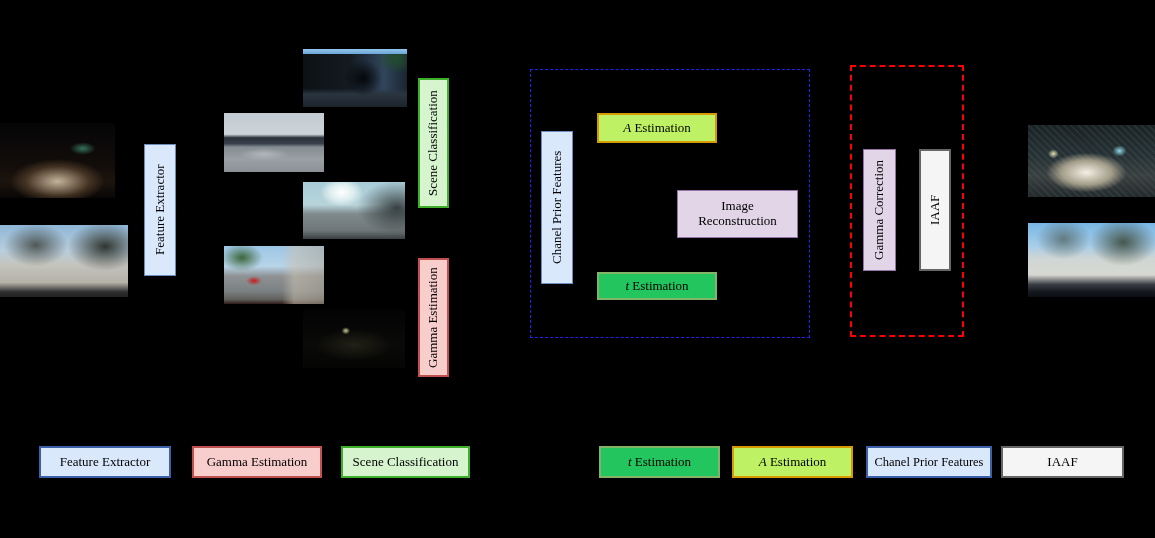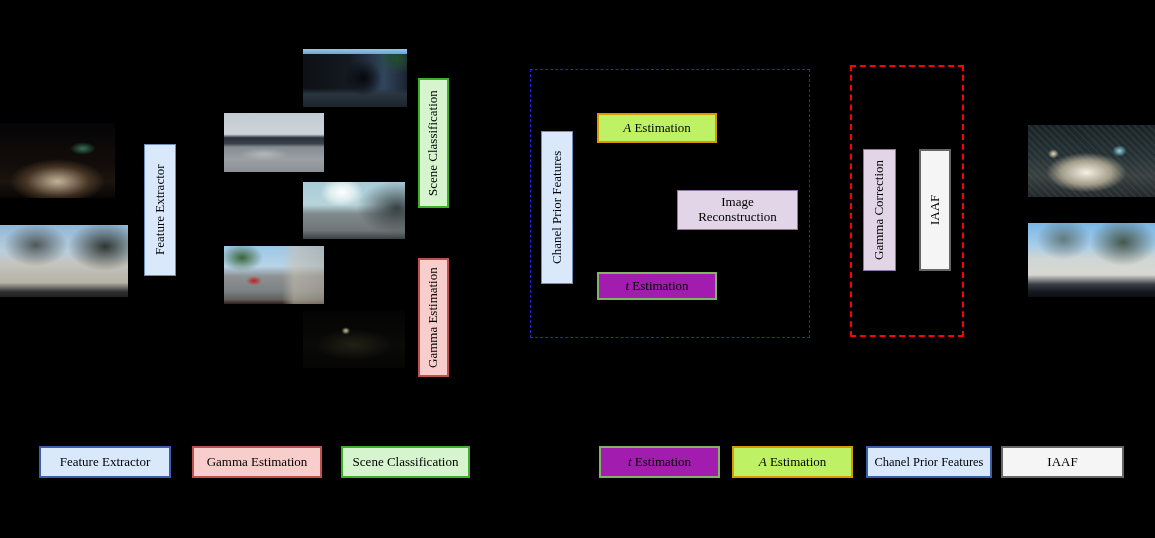--- a/index.html
+++ b/index.html
@@ -9,37 +9,37 @@
   }
   .box{
     position:absolute;box-sizing:border-box;display:flex;align-items:center;justify-content:center;
     text-align:center;font-size:13px;line-height:1.15;
   }
   .vbox{writing-mode:vertical-rl;transform:rotate(180deg);}
   .blue  {background:#dae8fc;border:1px solid #6c8ebf;}
   .blued {background:#dae8fc;border:2px solid #3b5fa8;}
   .pink  {background:#f8cecc;border:2px solid #c0504d;}
   .bgreen{background:#d6f5cf;border:2px solid #3fae2a;}
-  .mgreen{background:#a21caf;border:2px solid #82b366;}
+  .mgreen{background:#22c55e;border:2px solid #82b366;}
   .orange{background:#bef264;border:2px solid #d79b00;}
   .purple{background:#e1d5e7;border:1.5px solid #9673a6;}
   .white {background:#f5f5f5;border:2px solid #666666;}
   .dashed-blue{position:absolute;box-sizing:border-box;border:1.5px dashed #2222ee;background:transparent;}
   .dashed-red {position:absolute;box-sizing:border-box;border:2.5px dashed #ff0000;background:transparent;}
   .photo{position:absolute;box-sizing:border-box;}
   i{font-style:italic;}
 
   
   #fe-box {left:144px;top:144px;width:32px;height:132px;}
   #sc-box {left:418px;top:78px; width:31px;height:130px;}
   #ge-box {left:418px;top:258px;width:31px;height:119px;}
   #dehaze-group {left:530px;top:69px;width:280px;height:269px;}
   #cpf-box{left:541px;top:131px;width:32px;height:153px;}
   #ae-box {left:597px;top:113px;width:120px;height:30px;}
-  #ir-box {left:677px;top:190px;width:121px;height:40px;}
+  #ir-box {left:677px;top:190px;width:121px;height:48px;}
   #te-box {left:597px;top:272px;width:120px;height:28px;}
   #enhance-group{left:850px;top:65px;width:114px;height:272px;}
   #gc-box {left:863px;top:149px;width:33px;height:122px;}
   #iaaf-box{left:919px;top:149px;width:32px;height:122px;}
 
   
   .legend-item{top:446px;height:32px;font-size:13px;}
   #lg-fe  {left:39px; width:132px;}
   #lg-ge  {left:192px;width:130px;}
   #lg-sc  {left:341px;width:129px;}

